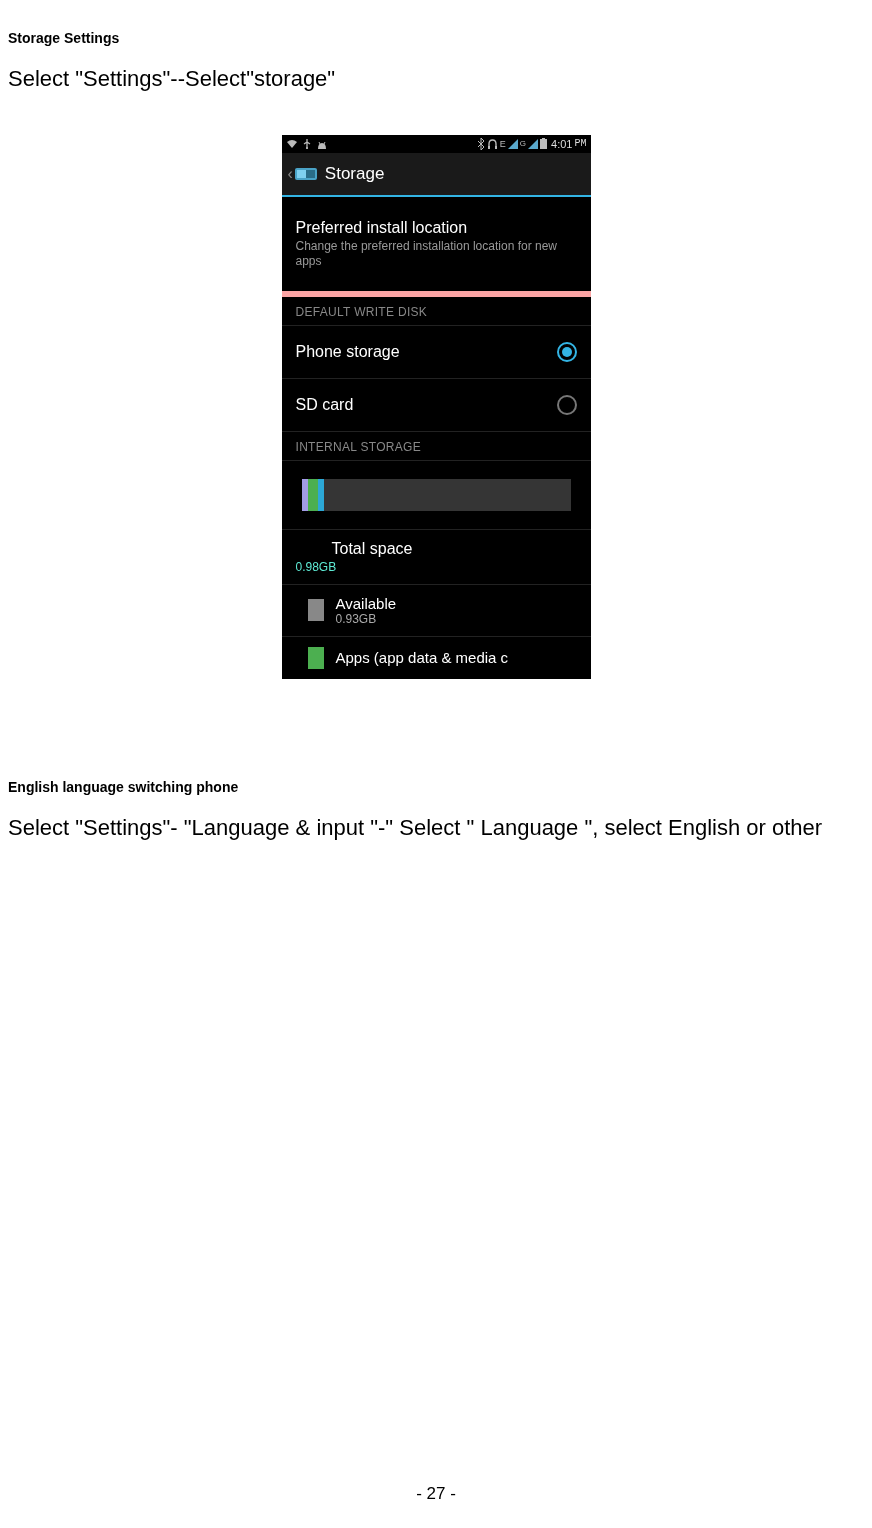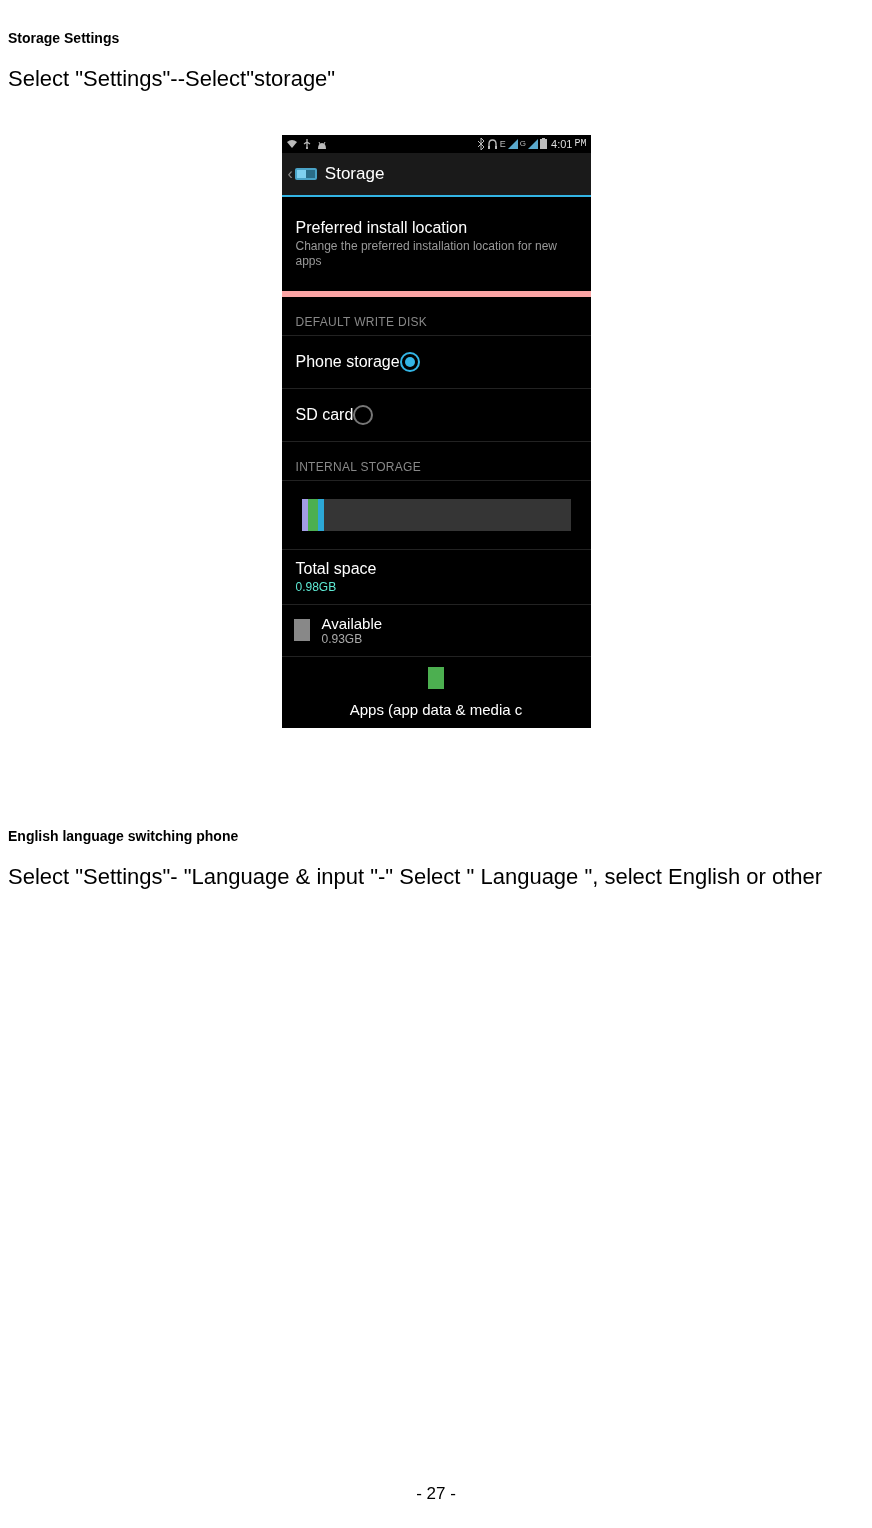--- a/index.html
+++ b/index.html
@@ -45,47 +45,47 @@
     width: 22px; height: 18px;
     display: inline-flex; align-items: center; justify-content: center;
     margin-right: 8px;
   }
   .titlebar-text { font-size: 17px; color: #fff; }
   .list-item { padding: 22px 14px; border-bottom: 6px solid #fca5a5; }
   .li-title { font-size: 16px; color: #fff; margin-bottom: 2px; }
   .li-sub { font-size: 12px; color: #999; line-height: 1.25; }
   .section-label {
     font-size: 12px; color: #888; padding: 8px 14px 6px 14px;
-    border-bottom: 1px solid #222; letter-spacing: 0.3px; margin-top: 10px;
+    border-bottom: 1px solid #222; letter-spacing: 0.3px;
   }
   .radio-row {
-    display: flex; align-items: center; 
+    display: flex; align-items: center; justify-content: space-between;
     padding: 16px 14px; border-bottom: 1px solid #222;
   }
   .radio-label { font-size: 16px; color: #fff; }
   .radio-outer {
     width: 20px; height: 20px; border: 2px solid #777; border-radius: 50%;
     display: flex; align-items: center; justify-content: center;
   }
   .radio-outer.selected { border-color: #33b5e5; }
   .radio-inner-on { width: 10px; height: 10px; background: #33b5e5; border-radius: 50%; }
   .usage-bar-wrap { padding: 18px 20px 18px 20px; border-bottom: 1px solid #222; }
   .usage-bar {
     height: 32px; width: 100%; background: #353535; position: relative; display: flex;
   }
   .seg { height: 100%; }
   .seg.purple { background: #a29be6; width: 6px; }
   .seg.green  { background: #4caf50; width: 10px; }
   .seg.blue   { background: #2ca8d6; width: 6px; }
   .stat-row { padding: 10px 14px; border-bottom: 1px solid #222; }
-  .stat-label { font-size: 16px; color: #fff; margin-bottom: 2px; }
+  .stat-label { font-size: 16px; color: #fff; margin-bottom: 2px; margin-left: 36px; }
   .stat-val { font-size: 12px; color: #5eead4; }
   .icon-row {
     display: flex; align-items: center; gap: 12px;
-    padding: 10px 12px; border-bottom: 1px solid #222;
+    padding: 10px 26px; border-bottom: 1px solid #222;
   }
   .swatch { width: 16px; height: 22px; }
   .swatch.gray  { background: #888; }
   .swatch.green { background: #4caf50; }
   .icon-row .col { display: flex; flex-direction: column; }
   .icon-row .title { font-size: 15px; color: #fff; }
   .icon-row .sub { font-size: 12px; color: #aaa; }
   .clipped { overflow: hidden; white-space: nowrap; }
   .page-number {
     position: absolute; bottom: 24px; left: 0; width: 100%;
@@ -205,21 +205,21 @@
     </div>
 
     <div class="icon-row">
       <div class="swatch gray"></div>
       <div class="col">
         <span class="title">Available</span>
         <span class="sub">0.93GB</span>
       </div>
     </div>
 
-    <div class="icon-row clipped" style="border-bottom:none;flex-direction:column;">
+    <div class="icon-row clipped" style="border-bottom:none;">
       <div class="swatch green"></div>
       <div class="col">
         <span class="title">Apps (app data &amp; media c</span>
       </div>
     </div>
 
   </div>
 </div>
 
 <div class="heading">English language switching phone</div>

